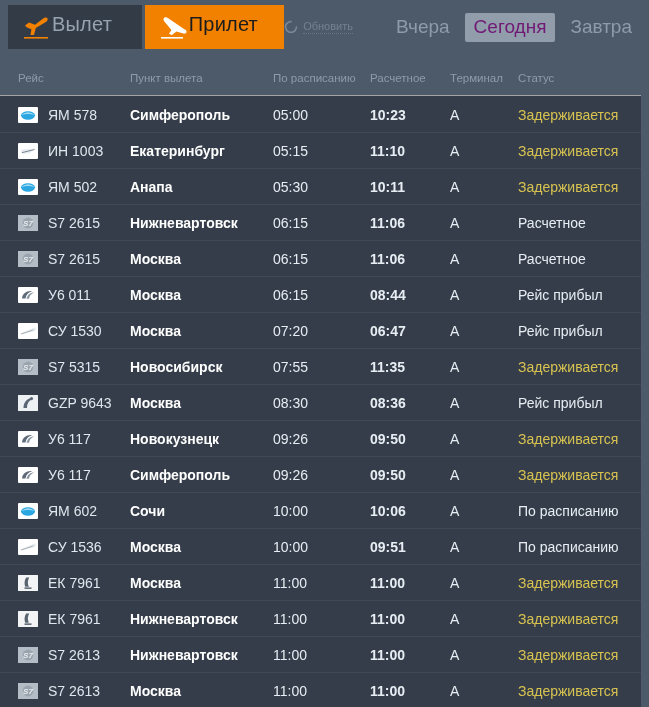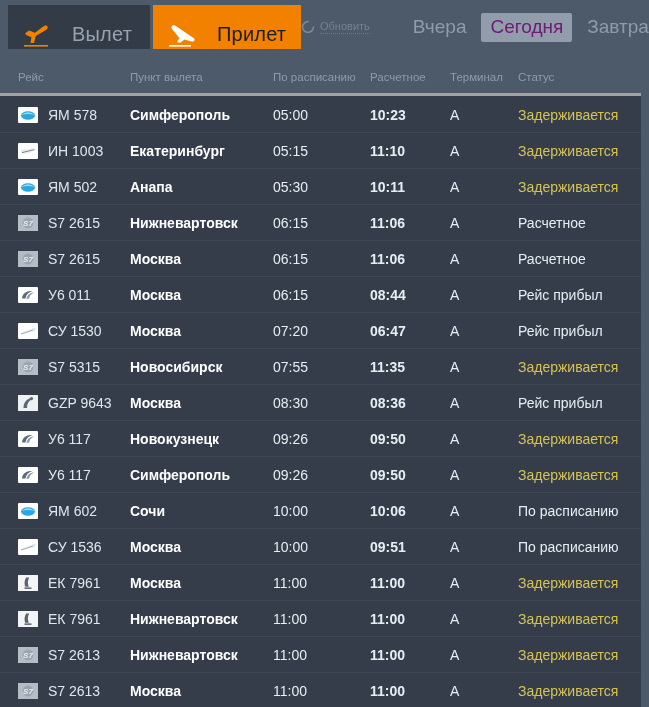--- a/index.html
+++ b/index.html
@@ -30,23 +30,23 @@
     height: 60px;
     background: #4c5a6a;
     padding: 5px 0 0 8px;
     display: flex;
     align-items: flex-start;
   }
 
   .tab {
     height: 44px;
     display: flex;
-    align-items: center;
-    gap: 20px;
-    padding: 14px 18px 0 14px;
+    align-items: flex-start;
+    gap: 0;
+    padding: 8px 18px 0 14px;
     cursor: pointer;
     user-select: none;
   }
 
   .tab-dep {
     background: #333b46;
     width: 142px;
   }
   .tab-arr {
     background: #f28100;
@@ -111,21 +111,21 @@
     width: 641px;
     bottom: 0;
     background: #343d49;
   }
 
   .thead {
     height: 36px;
     background: #4c5a6a;
     display: flex;
     align-items: center;
-    border-bottom: 3px solid #a3a3a3;
+    border-bottom: 1px solid #a3a3a3;
   }
   .thead .cell {
     font-size: 11.5px;
     color: #8e9bab;
     font-weight: 400;
     white-space: nowrap;
   }
 
   .rows {
     position: absolute;

